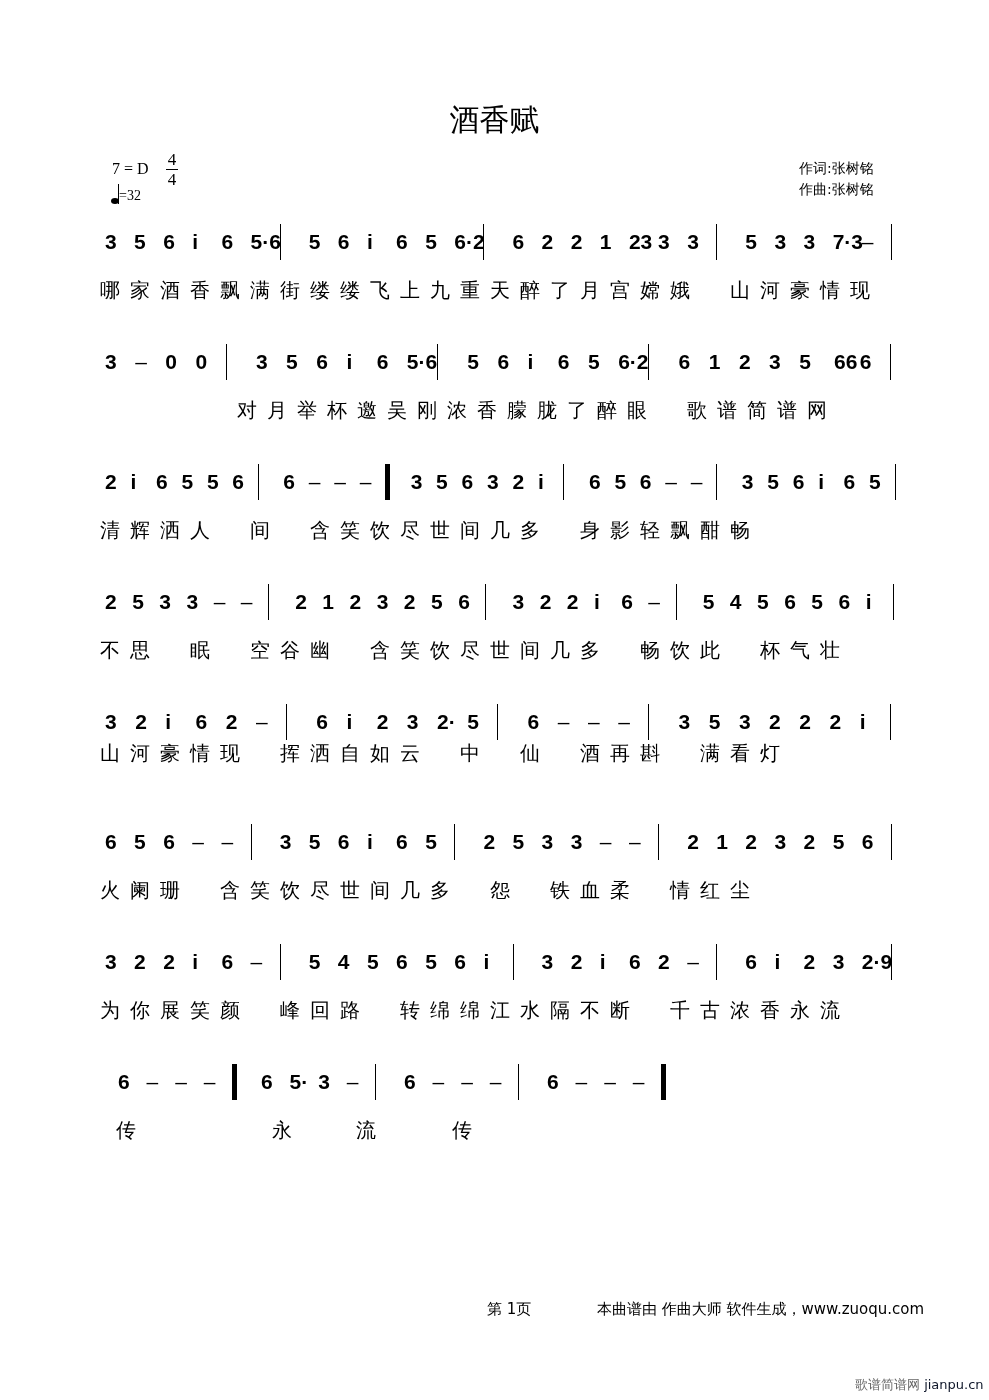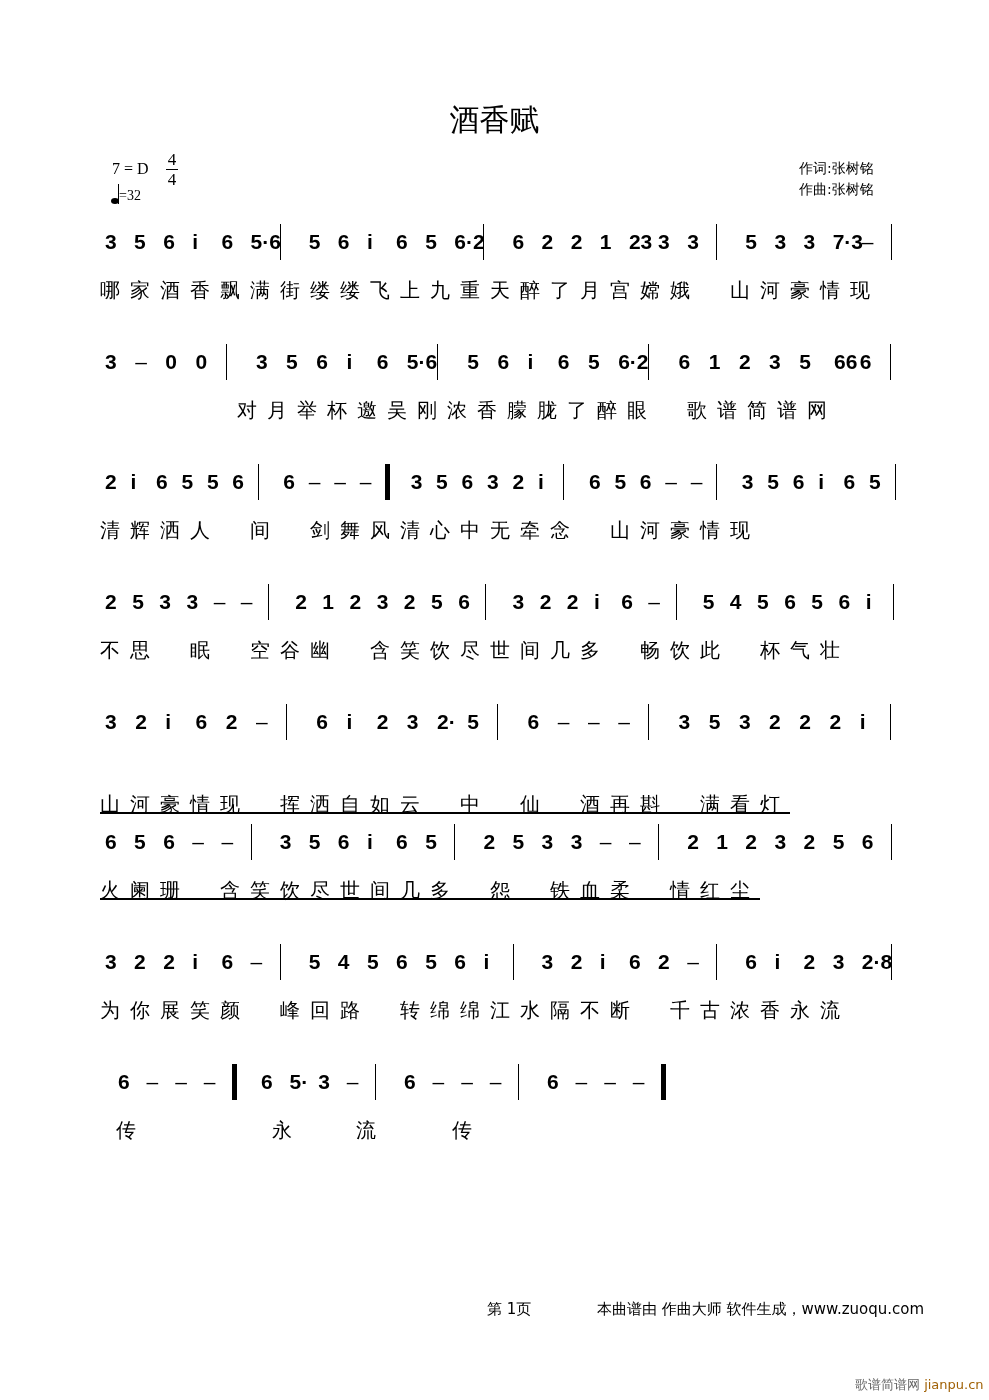--- a/index.html
+++ b/index.html
@@ -11,21 +11,21 @@
   .tempo{position:absolute;left:112px;top:184px;font-family:"Liberation Serif",serif;font-size:14px;}
   .tempo .stem{display:inline-block;width:1px;height:20px;background:#000;vertical-align:bottom;margin-left:6px;position:relative;}
   .tempo .head{display:inline-block;width:8px;height:6px;border-radius:50%;background:#000;vertical-align:bottom;margin-left:-8px;}
   .credit{position:absolute;left:799px;font-size:14px;font-family:"DejaVu Sans",sans-serif;}
   .row{position:absolute;left:0;width:989px;height:60px;}
   .n{position:absolute;font-family:"Liberation Sans",sans-serif;font-weight:bold;font-size:21px;top:0;}
   .bar{position:absolute;width:1px;background:#000;top:-6px;height:36px;}
   .ly{position:absolute;font-size:20px;font-family:"DejaVu Sans",sans-serif;}
   .footer{position:absolute;top:1300px;font-size:15px;font-family:"DejaVu Sans",sans-serif;}
   .wm{position:absolute;top:1376px;left:855px;font-size:13px;color:#666;}
-  .wm .b{color:#a16207;}
+  .wm .b{color:#0f172a;}
 </style>
 </head>
 <body>
 
 <div class="title">酒香赋</div>
 <div class="key">7 = D</div>
 <div class="meter">
   <div>4</div>
   <div class="line"></div>
   <div>4</div>
@@ -123,21 +123,21 @@
       <span class="n" style="left: 690.781px; font-weight: normal;">–</span>
       <div class="bar" style="left: 716.25px;"></div>
       <span class="n" style="left: 741.719px;">3</span>
       <span class="n" style="left: 767.188px;">5</span>
       <span class="n" style="left: 792.656px;">6</span>
       <span class="n" style="left: 818.125px;">i</span>
       <span class="n" style="left: 843.594px;">6</span>
       <span class="n" style="left: 869.062px;">5</span>
       <div class="bar" style="left: 894.531px;"></div>
     </div>
-    <div class="ly" style="top: 517px; left: 100px; letter-spacing: 10px;">清辉洒人　间　剑舞风清心中无牵念　山河豪情现</div>
+    <div class="ly" style="top: 517px; left: 100px; letter-spacing: 10px;">清辉洒人　间　含笑饮尽世间几多　身影轻飘酣畅</div>
     <div class="row" style="top: 590px;">
       <span class="n" style="left: 105px;">2</span>
       <span class="n" style="left: 132.167px;">5</span>
       <span class="n" style="left: 159.333px;">3</span>
       <span class="n" style="left: 186.5px;">3</span>
       <span class="n" style="left: 213.667px; font-weight: normal;">–</span>
       <span class="n" style="left: 240.833px; font-weight: normal;">–</span>
       <div class="bar" style="left: 268px;"></div>
       <span class="n" style="left: 295.167px;">2</span>
       <span class="n" style="left: 322.333px;">1</span>
@@ -186,21 +186,21 @@
       <div class="bar" style="left: 648.333px;"></div>
       <span class="n" style="left: 678.519px;">3</span>
       <span class="n" style="left: 708.704px;">5</span>
       <span class="n" style="left: 738.889px;">3</span>
       <span class="n" style="left: 769.074px;">2</span>
       <span class="n" style="left: 799.259px;">2</span>
       <span class="n" style="left: 829.444px;">2</span>
       <span class="n" style="left: 859.63px;">i</span>
       <div class="bar" style="left: 889.815px;"></div>
     </div>
-    <div class="ly" style="top: 791px; left: 100px; letter-spacing: 10px; text-decoration: underline;">山河豪情现　挥洒自如云　中　仙　酒再斟　满看灯</div>
+    <div class="ly" style="top: 740px; left: 100px; letter-spacing: 10px;">山河豪情现　挥洒自如云　中　仙　酒再斟　满看灯</div>
     <div class="row" style="top: 830px;">
       <span class="n" style="left: 105px;">6</span>
       <span class="n" style="left: 134.107px;">5</span>
       <span class="n" style="left: 163.214px;">6</span>
       <span class="n" style="left: 192.321px; font-weight: normal;">–</span>
       <span class="n" style="left: 221.429px; font-weight: normal;">–</span>
       <div class="bar" style="left: 250.536px;"></div>
       <span class="n" style="left: 279.643px;">3</span>
       <span class="n" style="left: 308.75px;">5</span>
       <span class="n" style="left: 337.857px;">6</span>
@@ -217,21 +217,21 @@
       <div class="bar" style="left: 658.036px;"></div>
       <span class="n" style="left: 687.143px;">2</span>
       <span class="n" style="left: 716.25px;">1</span>
       <span class="n" style="left: 745.357px;">2</span>
       <span class="n" style="left: 774.464px;">3</span>
       <span class="n" style="left: 803.571px;">2</span>
       <span class="n" style="left: 832.679px;">5</span>
       <span class="n" style="left: 861.786px;">6</span>
       <div class="bar" style="left: 890.893px;"></div>
     </div>
-    <div class="ly" style="top: 877px; left: 100px; letter-spacing: 10px; text-decoration: underline;">火阑珊　含笑饮尽世间几多　怨　铁血柔　情红尘</div>
+    <div class="ly" style="top: 877px; left: 100px; letter-spacing: 10px;">火阑珊　含笑饮尽世间几多　怨　铁血柔　情红尘</div>
     <div class="row" style="top: 950px;">
       <span class="n" style="left: 105px;">3</span>
       <span class="n" style="left: 134.107px;">2</span>
       <span class="n" style="left: 163.214px;">2</span>
       <span class="n" style="left: 192.321px;">i</span>
       <span class="n" style="left: 221.429px;">6</span>
       <span class="n" style="left: 250.536px; font-weight: normal;">–</span>
       <div class="bar" style="left: 279.643px;"></div>
       <span class="n" style="left: 308.75px;">5</span>
       <span class="n" style="left: 337.857px;">4</span>
@@ -245,21 +245,21 @@
       <span class="n" style="left: 570.714px;">2</span>
       <span class="n" style="left: 599.821px;">i</span>
       <span class="n" style="left: 628.929px;">6</span>
       <span class="n" style="left: 658.036px;">2</span>
       <span class="n" style="left: 687.143px; font-weight: normal;">–</span>
       <div class="bar" style="left: 716.25px;"></div>
       <span class="n" style="left: 745.357px;">6</span>
       <span class="n" style="left: 774.464px;">i</span>
       <span class="n" style="left: 803.571px;">2</span>
       <span class="n" style="left: 832.679px;">3</span>
-      <span class="n" style="left: 861.786px;">2·8</span>
+      <span class="n" style="left: 861.786px;">2·9</span>
       <div class="bar" style="left: 890.893px;"></div>
     </div>
     <div class="ly" style="top: 997px; left: 100px; letter-spacing: 10px;">为你展笑颜　峰回路　转绵绵江水隔不断　千古浓香永流</div>
     <div class="row" style="top: 1070px;">
       <span class="n" style="left: 118px;">6</span>
       <span class="n" style="left: 146.6px; font-weight: normal;">–</span>
       <span class="n" style="left: 175.2px; font-weight: normal;">–</span>
       <span class="n" style="left: 203.8px; font-weight: normal;">–</span>
       <div class="bar" style="left: 232.4px; border-right: 3px solid rgb(0, 0, 0); width: 2px;"></div>
       <span class="n" style="left: 261px;">6</span>

